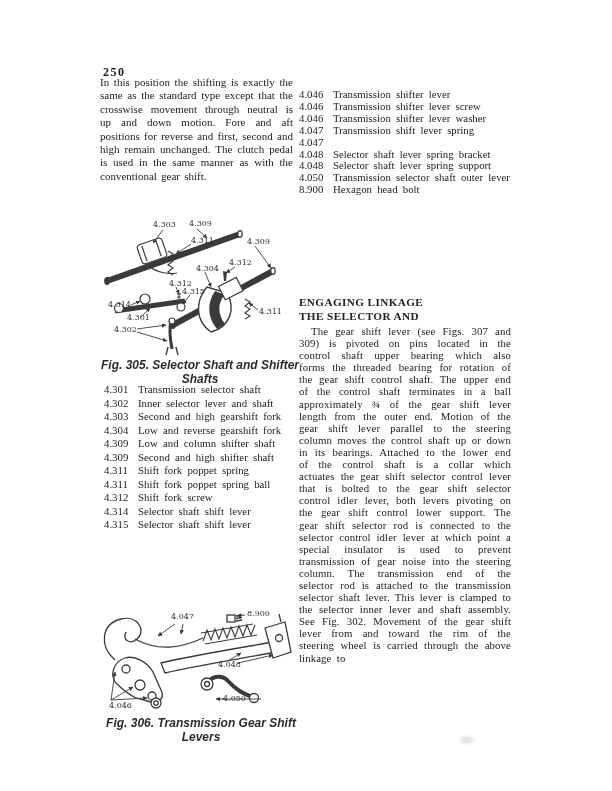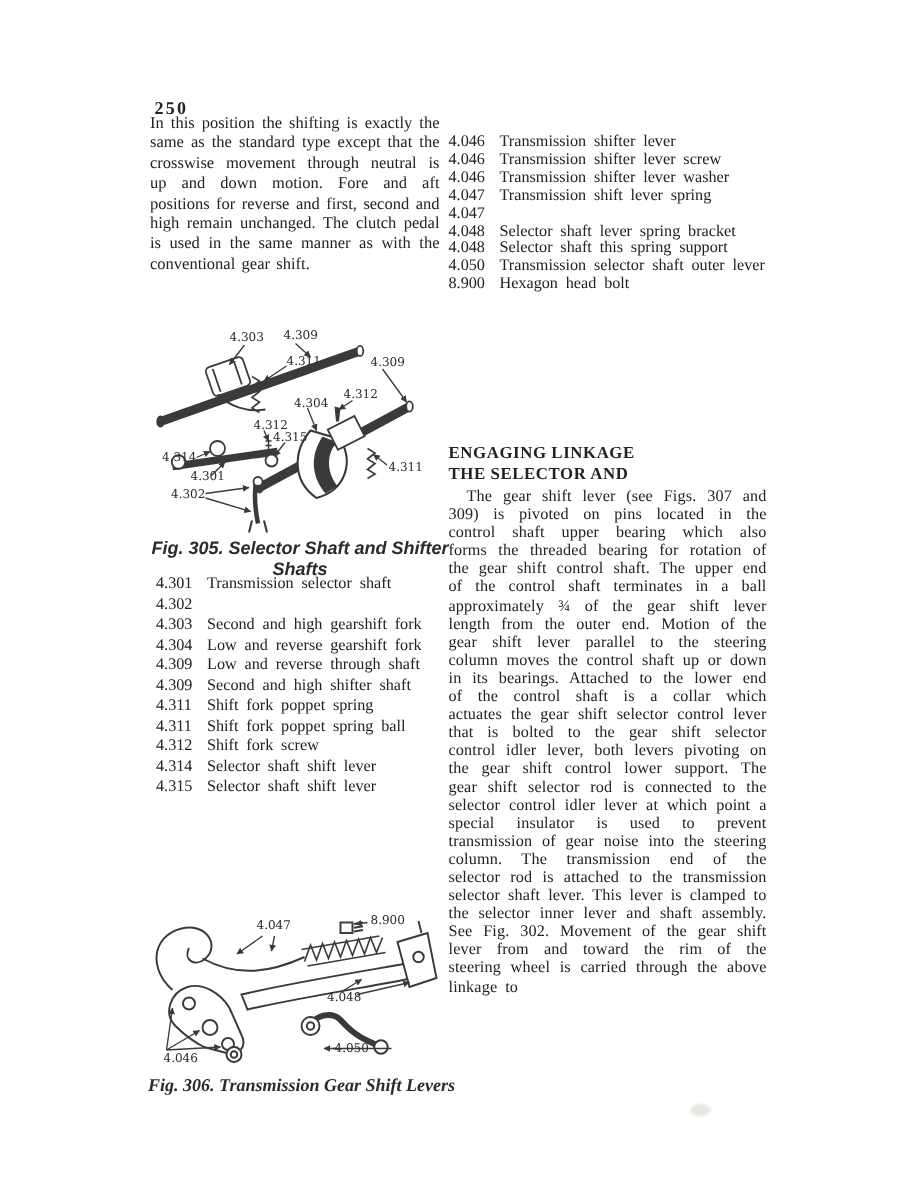--- a/index.html
+++ b/index.html
@@ -25,21 +25,21 @@
   
   .figbox{overflow:visible;}
   .fig305{left:95px;top:197px;width:210px;height:148px;}
   .fig306{left:95px;top:594px;width:212px;height:108px;}
   .figbox svg{position:absolute;left:0;top:0;}
   .co{position:absolute;font-family:"DejaVu Serif", serif;font-size:8px;color:#2b2b2b;
       white-space:nowrap;}
   .caption{font-family:"Liberation Sans", sans-serif;font-style:italic;font-weight:bold;
       font-size:12px;color:#2b2b2b;text-align:center;}
   .cap305{left:95px;top:346px;width:210px;}
-  .cap306{left:95px;top:704px;width:212px;font-family:Liberation Serif, serif;}
+  .cap306{left:95px;top:704px;width:212px;}
   .smudge{left:460px;top:724px;width:14px;height:8px;border-radius:50%;
       background:#e7e7e2;filter:blur(1px);}
 </style>
 </head>
 <body>
 
 <div class="abs pagenum">250</div>
 
 <div class="abs intro">In this position the shifting is exactly the same as the standard type except that the crosswise movement through neutral is up and down motion. Fore and aft positions for reverse and first, second and high remain unchanged. The clutch pedal is used in the same manner as with the conventional gear shift.</div>
 
@@ -122,32 +122,33 @@
 </div>
 <div class="abs caption cap305">Fig. 305.  Selector Shaft and Shifter Shafts</div>
 
 <div class="abs plist plist-left">
   <div class="prow">
       <span class="pcode">4.301</span>
       <span class="pdesc">Transmission selector shaft</span>
     </div>
   <div class="prow">
       <span class="pcode">4.302</span>
+      <span class="pdesc">Inner selector lever and shaft</span>
     </div>
   <div class="prow">
       <span class="pcode">4.303</span>
       <span class="pdesc">Second and high gearshift fork</span>
     </div>
   <div class="prow">
       <span class="pcode">4.304</span>
       <span class="pdesc">Low and reverse gearshift fork</span>
     </div>
   <div class="prow">
       <span class="pcode">4.309</span>
-      <span class="pdesc">Low and reverse through shaft</span>
+      <span class="pdesc">Low and column shifter shaft</span>
     </div>
   <div class="prow">
       <span class="pcode">4.309</span>
       <span class="pdesc">Second and high shifter shaft</span>
     </div>
   <div class="prow">
       <span class="pcode">4.311</span>
       <span class="pdesc">Shift fork poppet spring</span>
     </div>
   <div class="prow">
@@ -250,21 +251,21 @@
     </div>
   <div class="prow">
       <span class="pcode">4.047</span>
     </div>
   <div class="prow">
       <span class="pcode">4.048</span>
       <span class="pdesc">Selector shaft lever spring bracket</span>
     </div>
   <div class="prow">
       <span class="pcode">4.048</span>
-      <span class="pdesc">Selector shaft this spring support</span>
+      <span class="pdesc">Selector shaft lever spring support</span>
     </div>
   <div class="prow">
       <span class="pcode">4.050</span>
       <span class="pdesc">Transmission selector shaft outer lever</span>
     </div>
   <div class="prow">
       <span class="pcode">8.900</span>
       <span class="pdesc">Hexagon head bolt</span>
     </div>
 </div>

